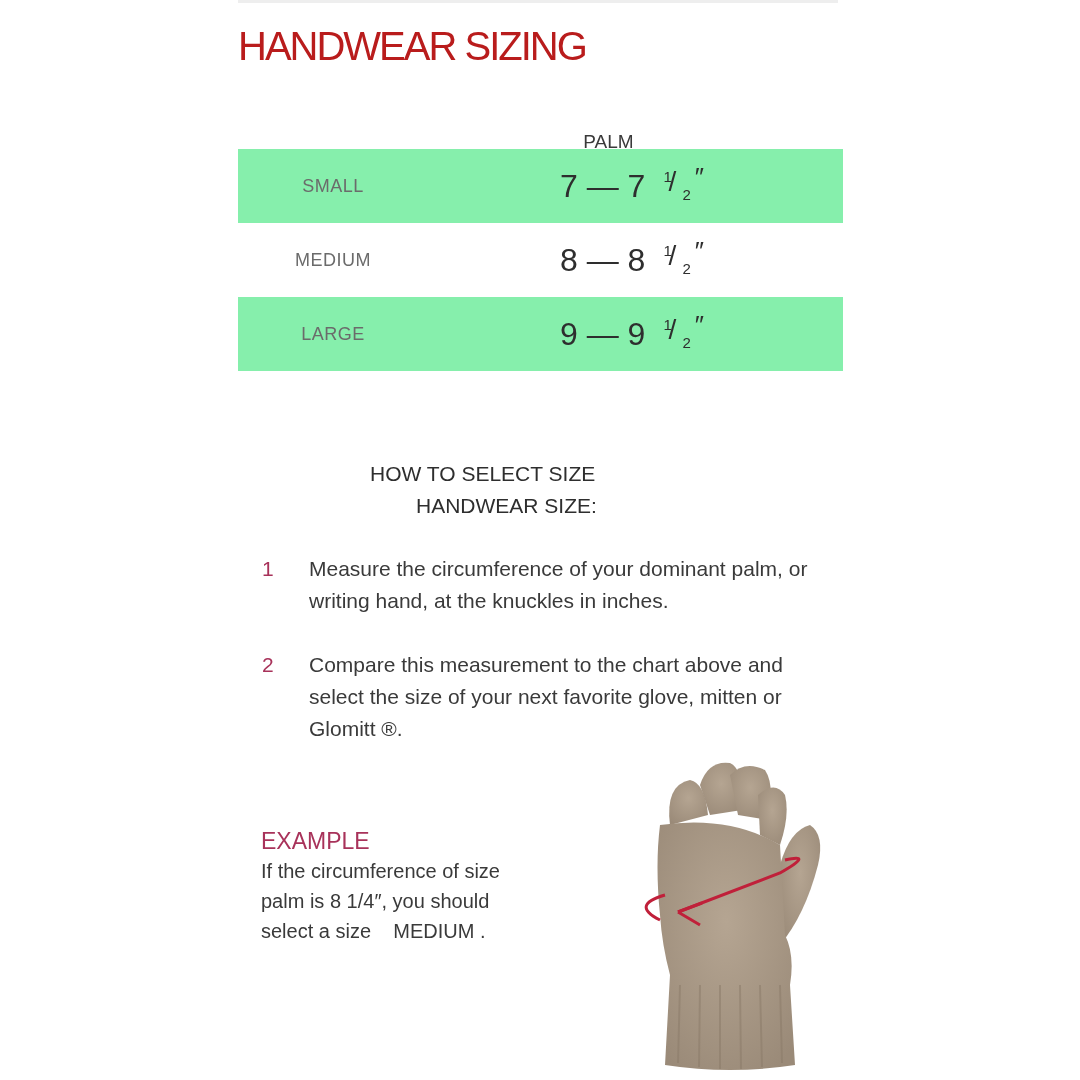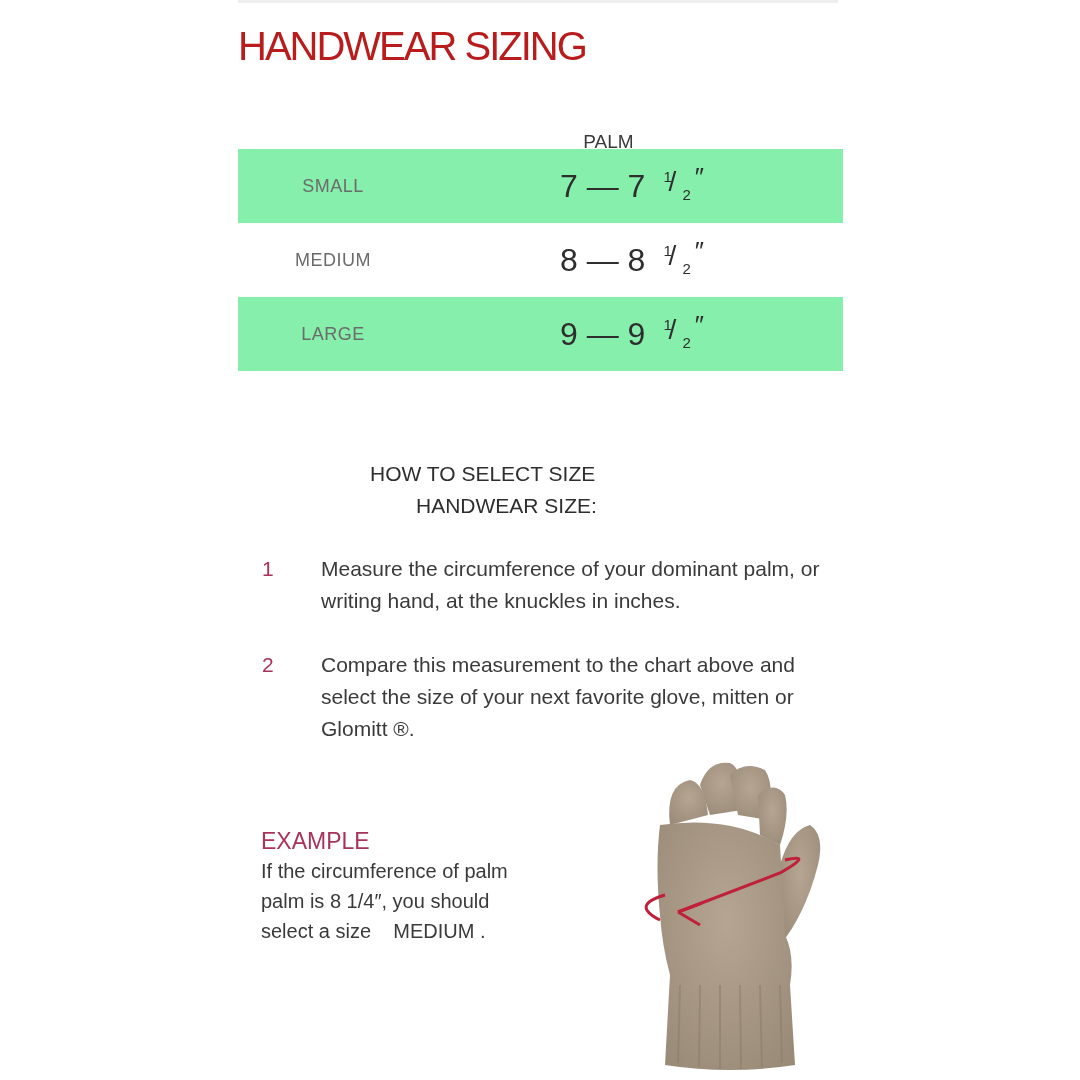--- a/index.html
+++ b/index.html
@@ -19,21 +19,21 @@
   .row .range { position:absolute; left:322px; font-size:32px; color:#2e2e2e; display:flex; align-items:center; }
   .frac { display:inline-block; position:relative; width:48px; height:40px; margin-left:18px; }
   .frac .num { position:absolute; left:0; top:2px; font-size:15px; }
   .frac .slash { position:absolute; left:5px; top:0; font-size:28px; }
   .frac .den { position:absolute; left:19px; top:20px; font-size:15px; }
   .frac .inch { position:absolute; left:30px; top:-4px; font-size:26px; font-style:italic; }
   .howto { position:absolute; left:370px; top:458px; font-size:21px; line-height:32px; color:#2e2e2e; }
   .howto .l2 { padding-left:46px; }
   .step { position:absolute; left:262px; font-size:21px; line-height:32px; color:#3a3a3a; }
   .step .num { position:absolute; left:0; color:#a8325a; }
-  .step .txt { position:absolute; left:59px; width:500px; }
+  .step .txt { position:absolute; left:47px; width:500px; }
   .step1 { top:553px; }
   .step2 { top:649px; }
   .example { position:absolute; left:261px; top:826px; width:300px; }
   .example .hd { font-size:23px; color:#a8325a; line-height:30px; }
   .example .body { font-size:20px; line-height:30px; color:#3a3a3a; }
   .glove { position:absolute; left:630px; top:755px; width:200px; height:320px; }
 </style>
 </head>
 <body>
 
@@ -95,21 +95,21 @@
   <span class="txt">Measure the circumference of your dominant palm, or writing hand, at the knuckles in inches.</span>
 </div>
 
 <div class="step step2">
   <span class="num">2</span>
   <span class="txt">Compare this measurement to the chart above and select the size of your next favorite glove, mitten or Glomitt ®.</span>
 </div>
 
 <div class="example">
   <div class="hd">EXAMPLE</div>
-  <div class="body">If the circumference of palm</div>
+  <div class="body">If the circumference of size</div>
   <div class="body">palm is 8 1/4″, you should</div>
   <div class="body" style="white-space:pre;">select a size    MEDIUM .</div>
 </div>
 
 <div class="glove">
   <svg width="200" height="320" viewBox="0 0 200 320">
     <defs>
       <radialGradient id="wool" cx="50%" cy="40%" r="70%">
         <stop offset="0%" stop-color="#b5a592"></stop>
         <stop offset="100%" stop-color="#9a8a78"></stop>

